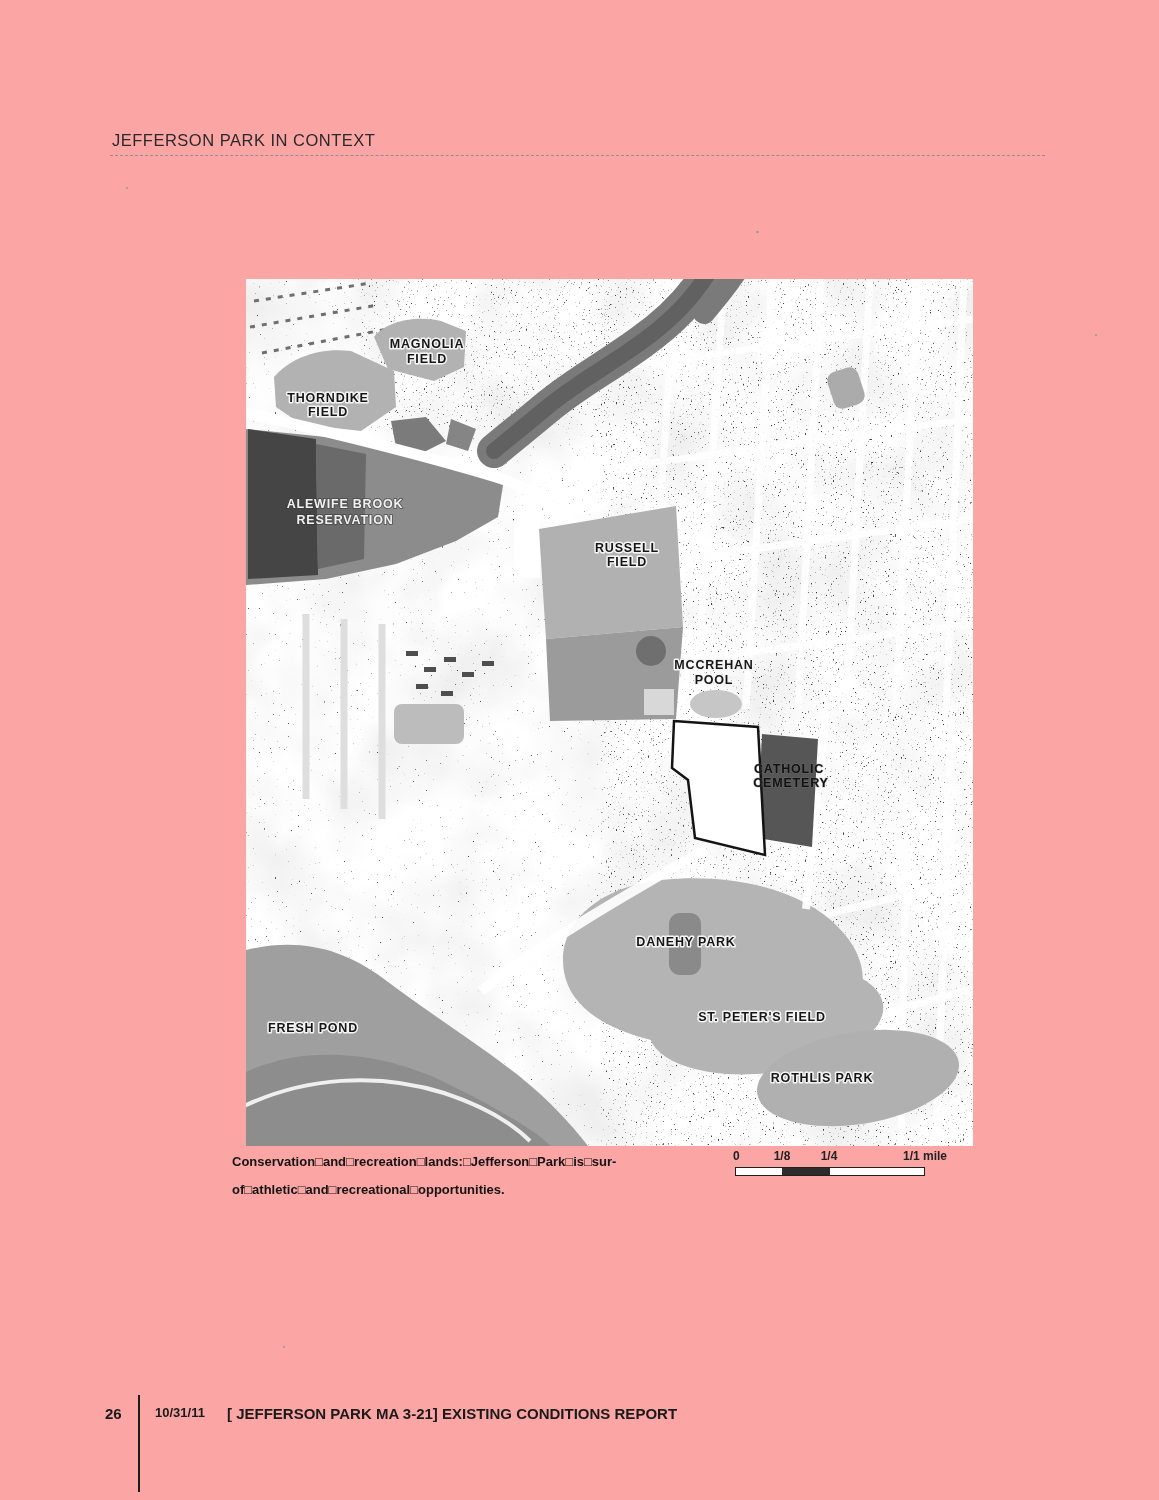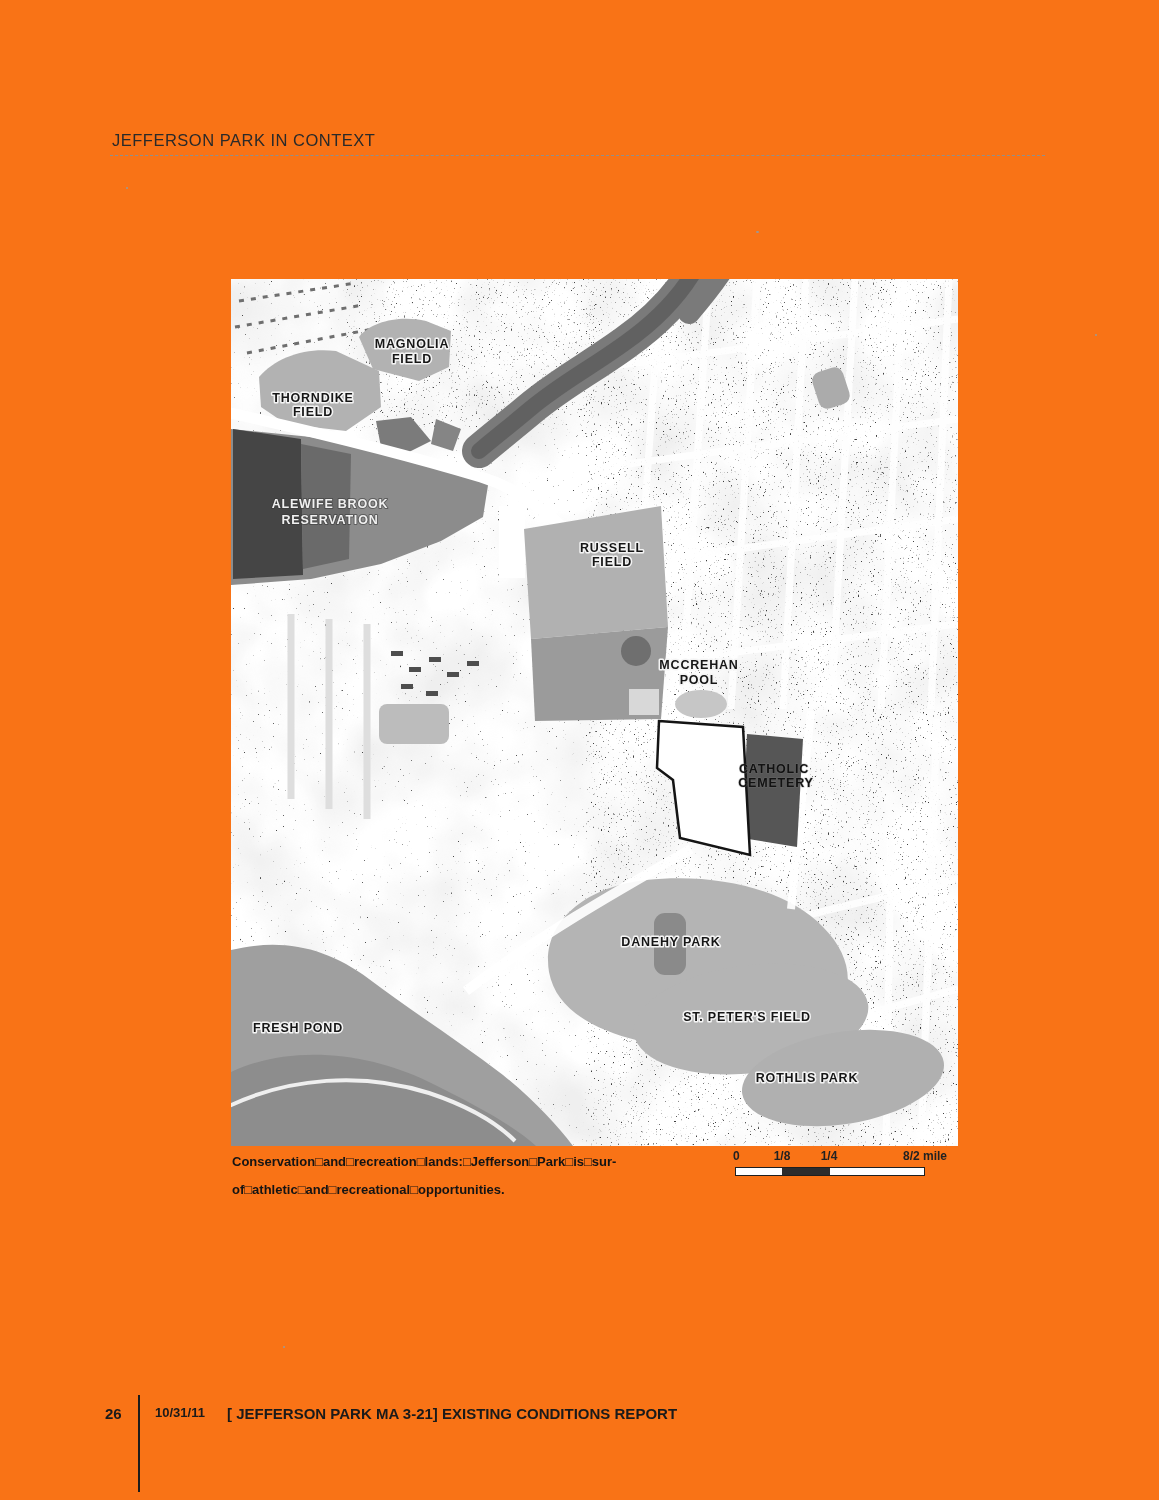--- a/index.html
+++ b/index.html
@@ -1,34 +1,34 @@
 <!DOCTYPE html>
 <html><head>
 <meta charset="utf-8">
 <style>
   * { margin:0; padding:0; box-sizing:border-box; }
   html,body { background:#ffffff; }
   .page {
-    position:relative; width:1159px; height:1500px; background:#f97316;
+    position:relative; width:1159px; height:1500px; background:#fca5a5;
     font-family:"Liberation Sans", sans-serif; color:#1a1a1a; overflow:hidden;
   }
   .eyebrow {
     position:absolute; left:112px; top:131px;
     font-size:16.5px; letter-spacing:.5px; color:#2a2a2a; white-space:nowrap;
   }
   .eyebrow-rule {
     position:absolute; left:110px; top:155px; width:935px; height:0;
     border-top:1.5px dashed #8f8f8f;
   }
   .page-title {
     position:absolute; left:110px; top:164px;
     font-size:20.5px; font-weight:bold; line-height:25px; letter-spacing:.2px;
     color:#101010; white-space:nowrap;
   }
-  .map-wrap { position:absolute; left:231px; top:279px; width:727px; height:867px; }
+  .map-wrap { position:absolute; left:246px; top:279px; width:727px; height:867px; }
   .mlabel {
     font-family:"Liberation Sans", sans-serif; font-weight:bold; font-size:12.5px;
     fill:#161616; text-anchor:middle; letter-spacing:.8px;
     paint-order:stroke; stroke:#f4f4f4; stroke-width:3px; stroke-linejoin:round;
   }
   .mlabel.light { fill:#f0f0f0; stroke:rgba(55,55,55,.55); stroke-width:2px; }
   .mlabel.dark  { fill:#121212; stroke:rgba(125,125,125,.4); stroke-width:1.2px; }
   .caption {
     position:absolute; left:232px; top:1148px; width:520px;
     font-size:13px; font-weight:bold; line-height:28px; color:#141414;
@@ -207,21 +207,21 @@
   <div class="caption">
     <div><strong>Conservation□and□recreation□lands:</strong><span>□Jefferson□Park□is□sur-</span></div>
     <div>of□athletic□and□recreational□opportunities.</div>
   </div>
 
   <div class="scalebar">
     <div class="ticks">
       <span class="tick-0">0</span>
       <span class="tick-18">1/8</span>
       <span class="tick-14">1/4</span>
-      <span class="tick-12">8/2 mile</span>
+      <span class="tick-12">1/1 mile</span>
     </div>
     <div class="bar">
       <div class="seg"></div>
     </div>
   </div>
 
   <div class="footer">
     <div class="pageno">26</div>
     <div class="vline"></div>
     <div class="fdate">10/31/11</div>

